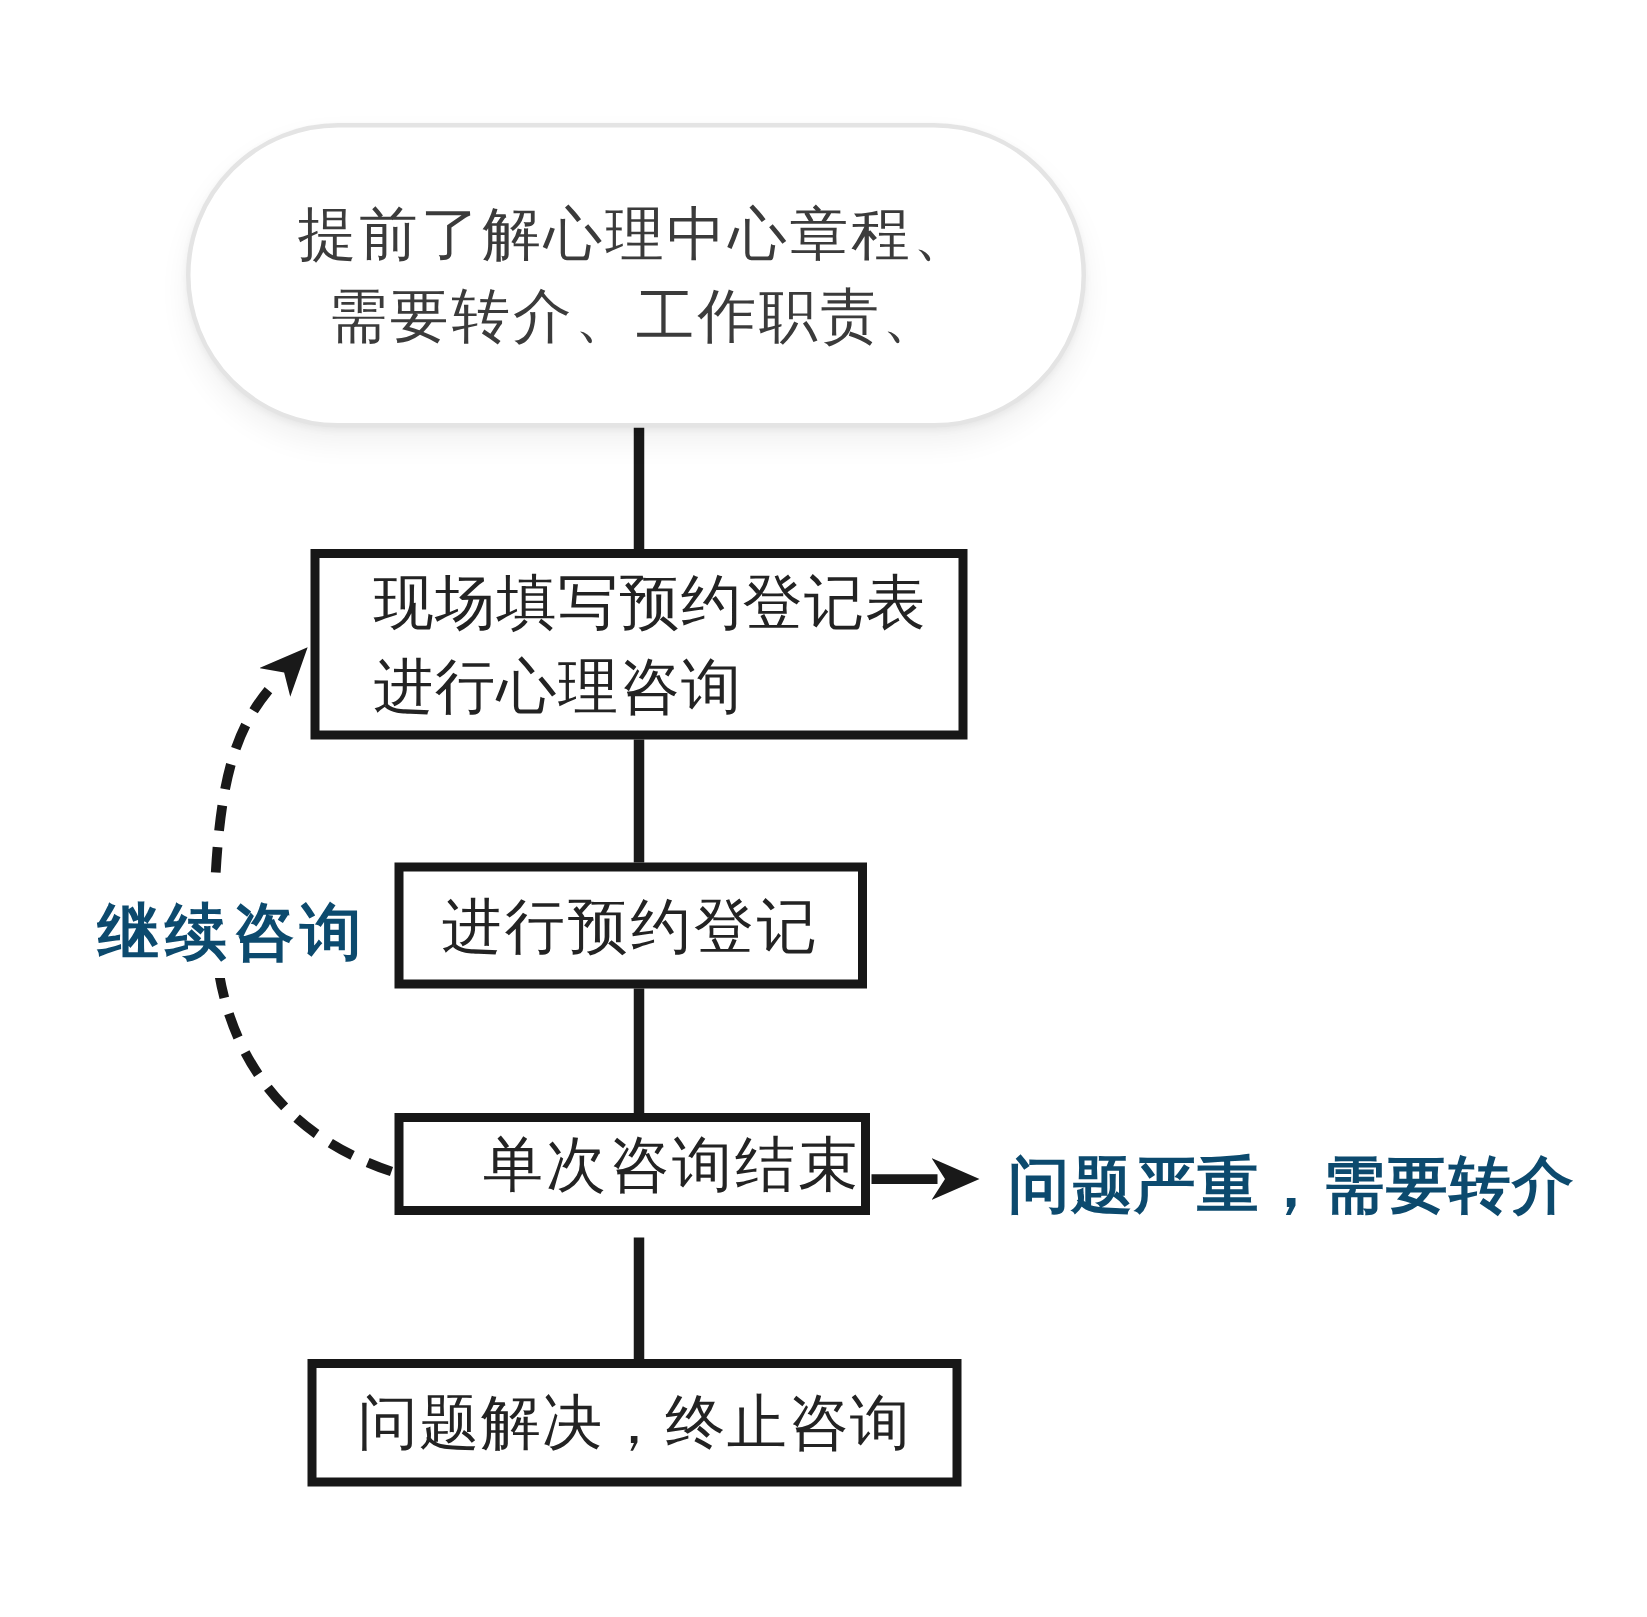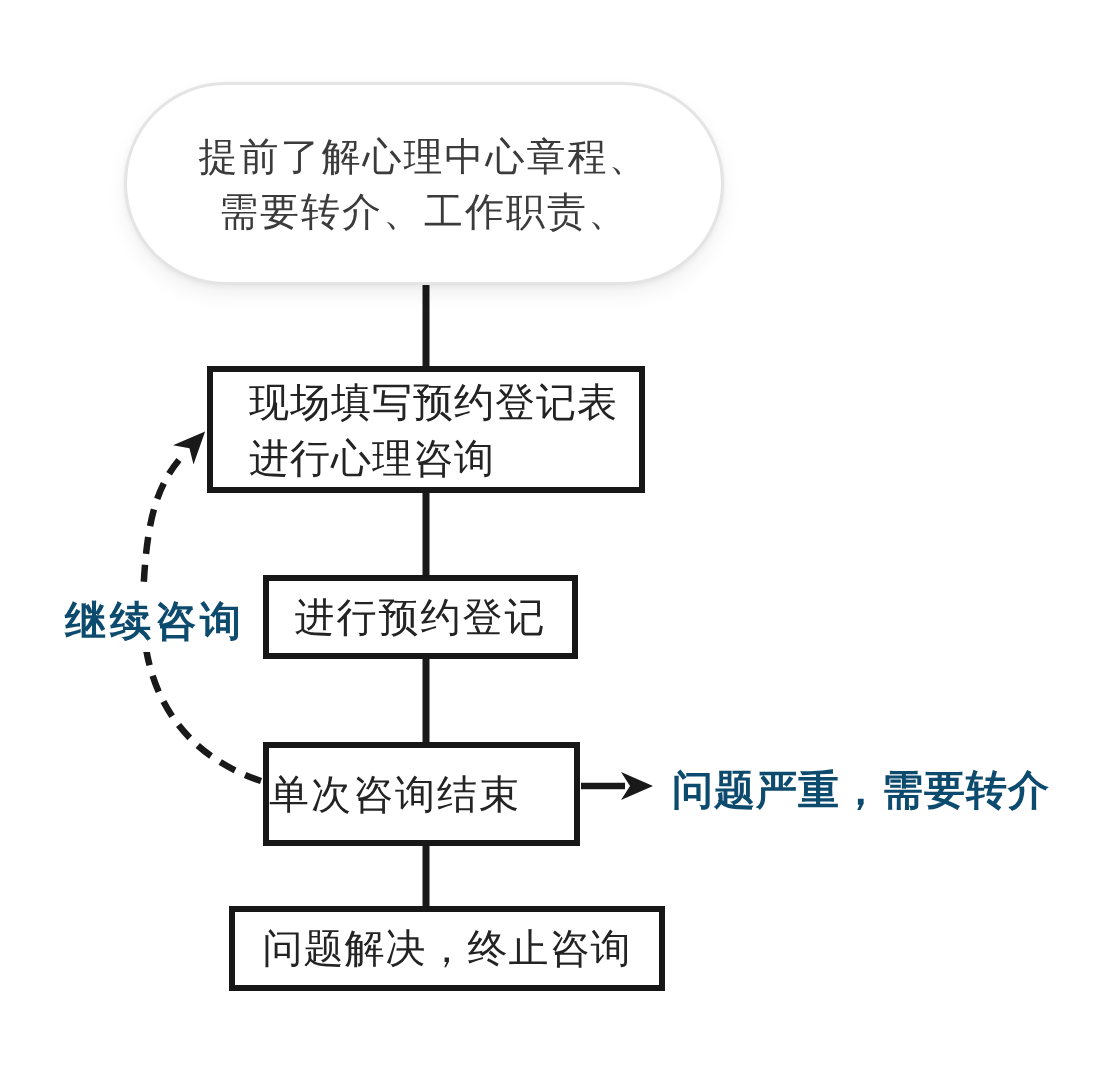--- a/index.html
+++ b/index.html
@@ -53,29 +53,28 @@
     line-height: 56px;
     letter-spacing: 1px;
   }
   .rect-counseling {
     left: 263px; top: 575px;
     width: 315px; height: 84px;
     align-items: center;
   }
   .rect-session-end {
     left: 263px; top: 742px;
-    width: 317px; height: 104px;
-    align-items: flex-start;
+    width: 317px; height: 68px;
+    align-items: flex-end;
   }
   .rect-terminate {
     left: 205px; top: 906px;
     width: 436px; height: 85px;
     align-items: center;
     letter-spacing: 1px;
-    margin-left: 24px;
   }
   .side-label {
     position: absolute;
     font-weight: 700;
     color: #0c4a6e;
     white-space: nowrap;
   }
   .loop-label {
     left: 60px; top: 591px;
     font-size: 41px;

